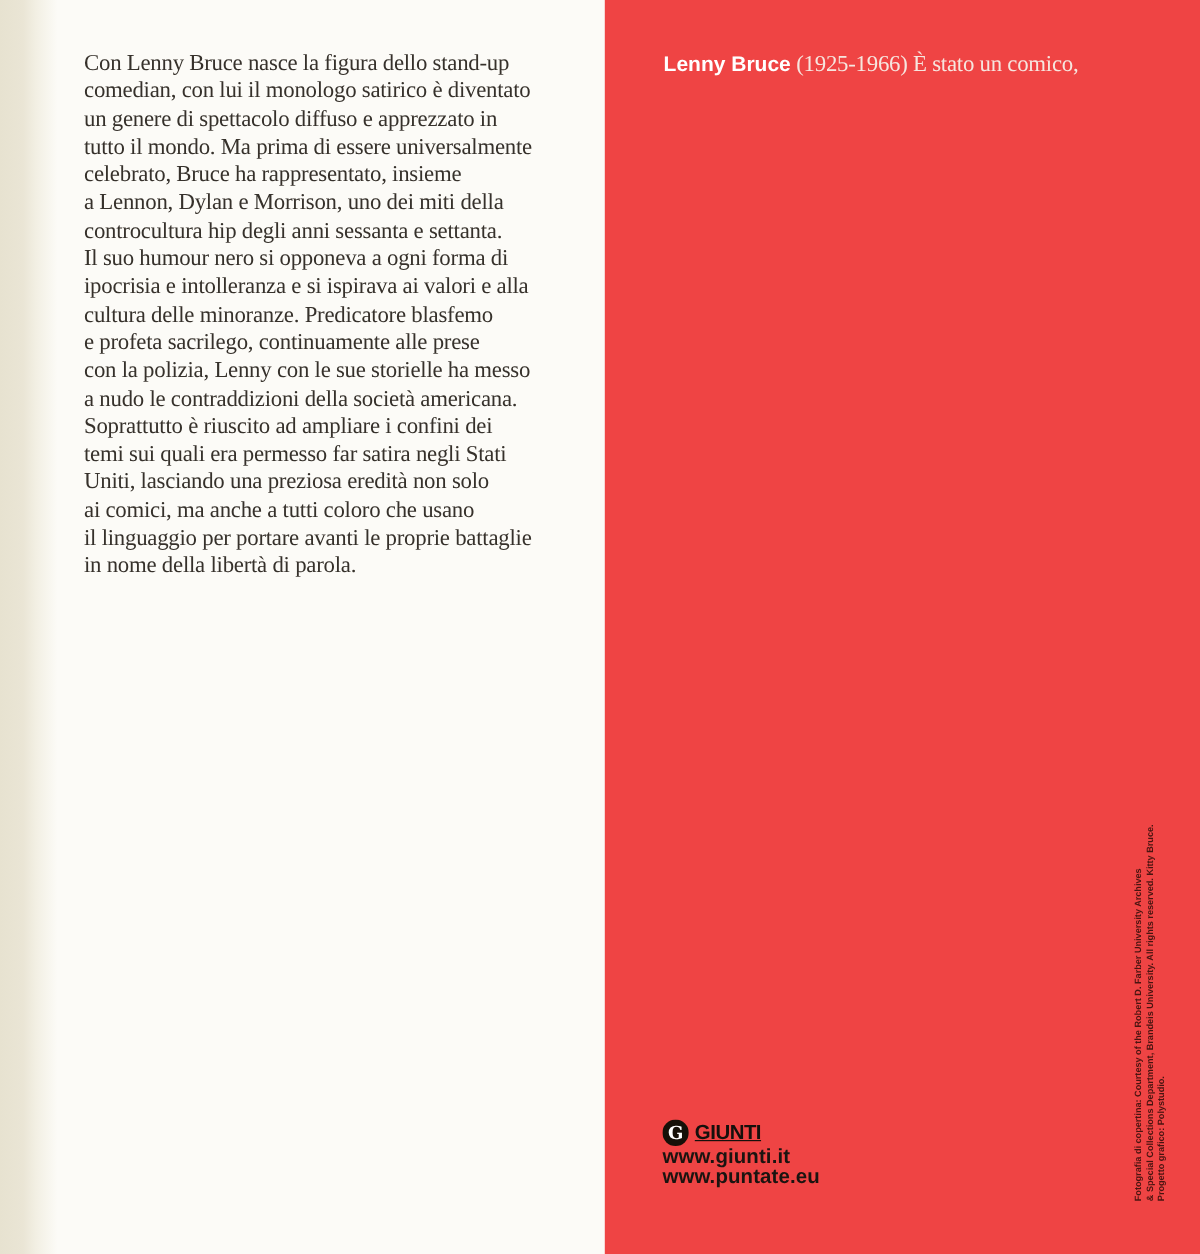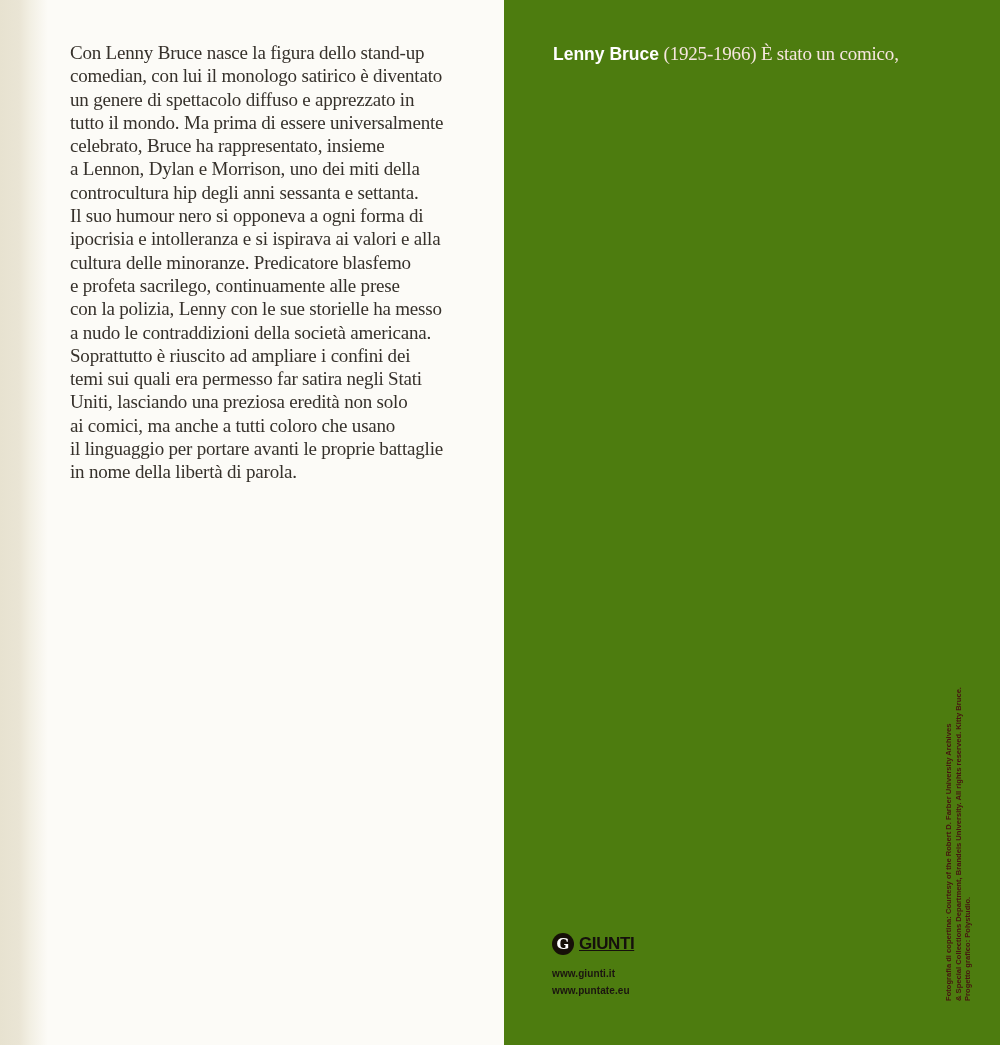--- a/index.html
+++ b/index.html
@@ -41,21 +41,21 @@
   
   .publisher{
     position:absolute;left:48px;top:933px;
     font-family:"Liberation Sans", sans-serif;
   }
   .logo-row{display:flex;align-items:center;gap:5px;height:22px;}
   .giunti-word{
     font-weight:bold;font-size:17px;letter-spacing:-0.4px;color:#15100c;text-decoration:underline;
   }
   .sites{
-    margin-top:11px;font-weight:bold;font-size:10px;line-height:16.8px;
+    margin-top:1px;font-weight:bold;font-size:17px;line-height:16.8px;
     letter-spacing:0.1px;color:#1b1410;
   }
   
   .credits{
     position:absolute;left:440px;top:1001px;width:320px;
     transform:rotate(-90deg);transform-origin:0 0;
     font-family:"Liberation Sans", sans-serif;
     font-weight:bold;font-size:7.6px;line-height:9.7px;letter-spacing:0;
     color:#481410;white-space:pre;
   }
@@ -79,21 +79,21 @@
 con la polizia, Lenny con le sue storielle ha messo
 a nudo le contraddizioni della società americana.
 Soprattutto è riuscito ad ampliare i confini dei
 temi sui quali era permesso far satira negli Stati
 Uniti, lasciando una preziosa eredità non solo
 ai comici, ma anche a tutti coloro che usano
 il linguaggio per portare avanti le proprie battaglie
 in nome della libertà di parola.</div>
 </div>
 
-<div class="right-panel" style="background: #4d7c0f;">
+<div class="right-panel" style="background: #ef4444;">
 
   <div class="bio" style="color: rgb(246, 230, 223);">
     <div class="bio-line1"><span class="author-name" style="color: rgb(255, 255, 255);">Lenny Bruce</span><span> (1925-1966) È stato un comico,</span></div>
   </div>
 
   <div class="publisher">
     <div class="logo-row">
       <svg width="22" height="22" viewBox="0 0 22 22">
         <circle cx="11" cy="11" r="11" fill="#161008"></circle>
         <text x="11" y="16.4" text-anchor="middle" font-family="DejaVu Serif, serif" font-size="15" font-weight="bold" fill="#ffffff">G</text>

